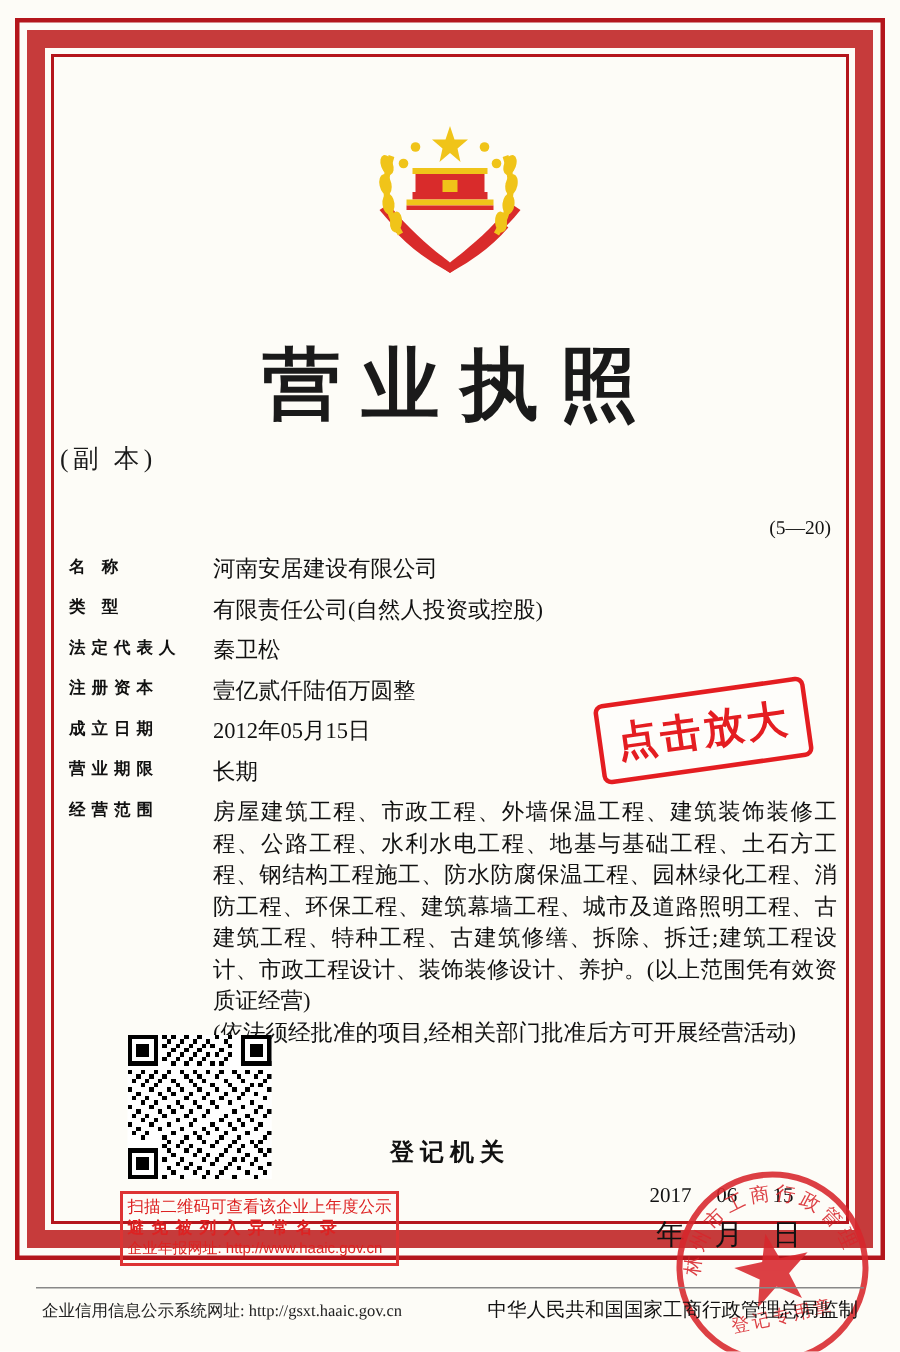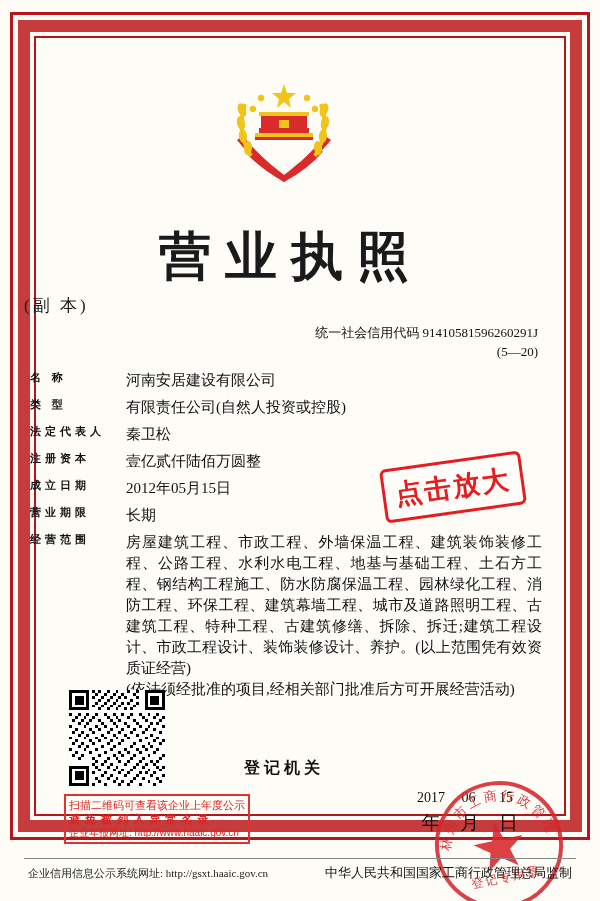--- a/index.html
+++ b/index.html
@@ -31,21 +31,21 @@
   .border-mid::before{
     content:"";position:absolute;left:0;top:0;right:0;bottom:0;
     background:#fdfcf7;
   }
   .border-inner{
     position:absolute;left:34px;top:36px;width:532px;height:780px;
     border:2px solid #b4161c;
     box-sizing:border-box;
   }
   .content{
-    position:absolute;left:24px;top:42px;width:520px;height:768px;
+    position:absolute;left:40px;top:42px;width:520px;height:768px;
   }
   
   .emblem{
     position:absolute;left:50%;top:36px;transform:translateX(-50%);
     width:118px;height:112px;
   }
   .title{
     position:absolute;left:0;top:180px;width:520px;
     text-align:center;
     font-family:"Liberation Serif", serif;
@@ -189,24 +189,20 @@
         <rect x="36" y="38" width="46" height="12" fill="#d92b2b"></rect>
         <rect x="34" y="34" width="50" height="4" fill="#f0c419"></rect>
         <rect x="54" y="42" width="10" height="8" fill="#f0c419"></rect>
         <rect x="30" y="59" width="58" height="3" fill="#d92b2b"></rect>
       </svg>
     </div>
 
     <div class="title">营业执照</div>
     <div class="subtitle">(副  本)</div>
 
-    <div class="code-line">
-      <span>统一社会信用代码</span>
-      <span>91410581596260291J</span>
-    </div>
     <div class="code-sub">(5—20)</div>
 
     <div class="fields">
       <div class="row">
         <div class="lbl">名    称</div>
         <div class="val">河南安居建设有限公司</div>
       </div>
       <div class="row">
         <div class="lbl">类    型</div>
         <div class="val">有限责任公司(自然人投资或控股)</div>

